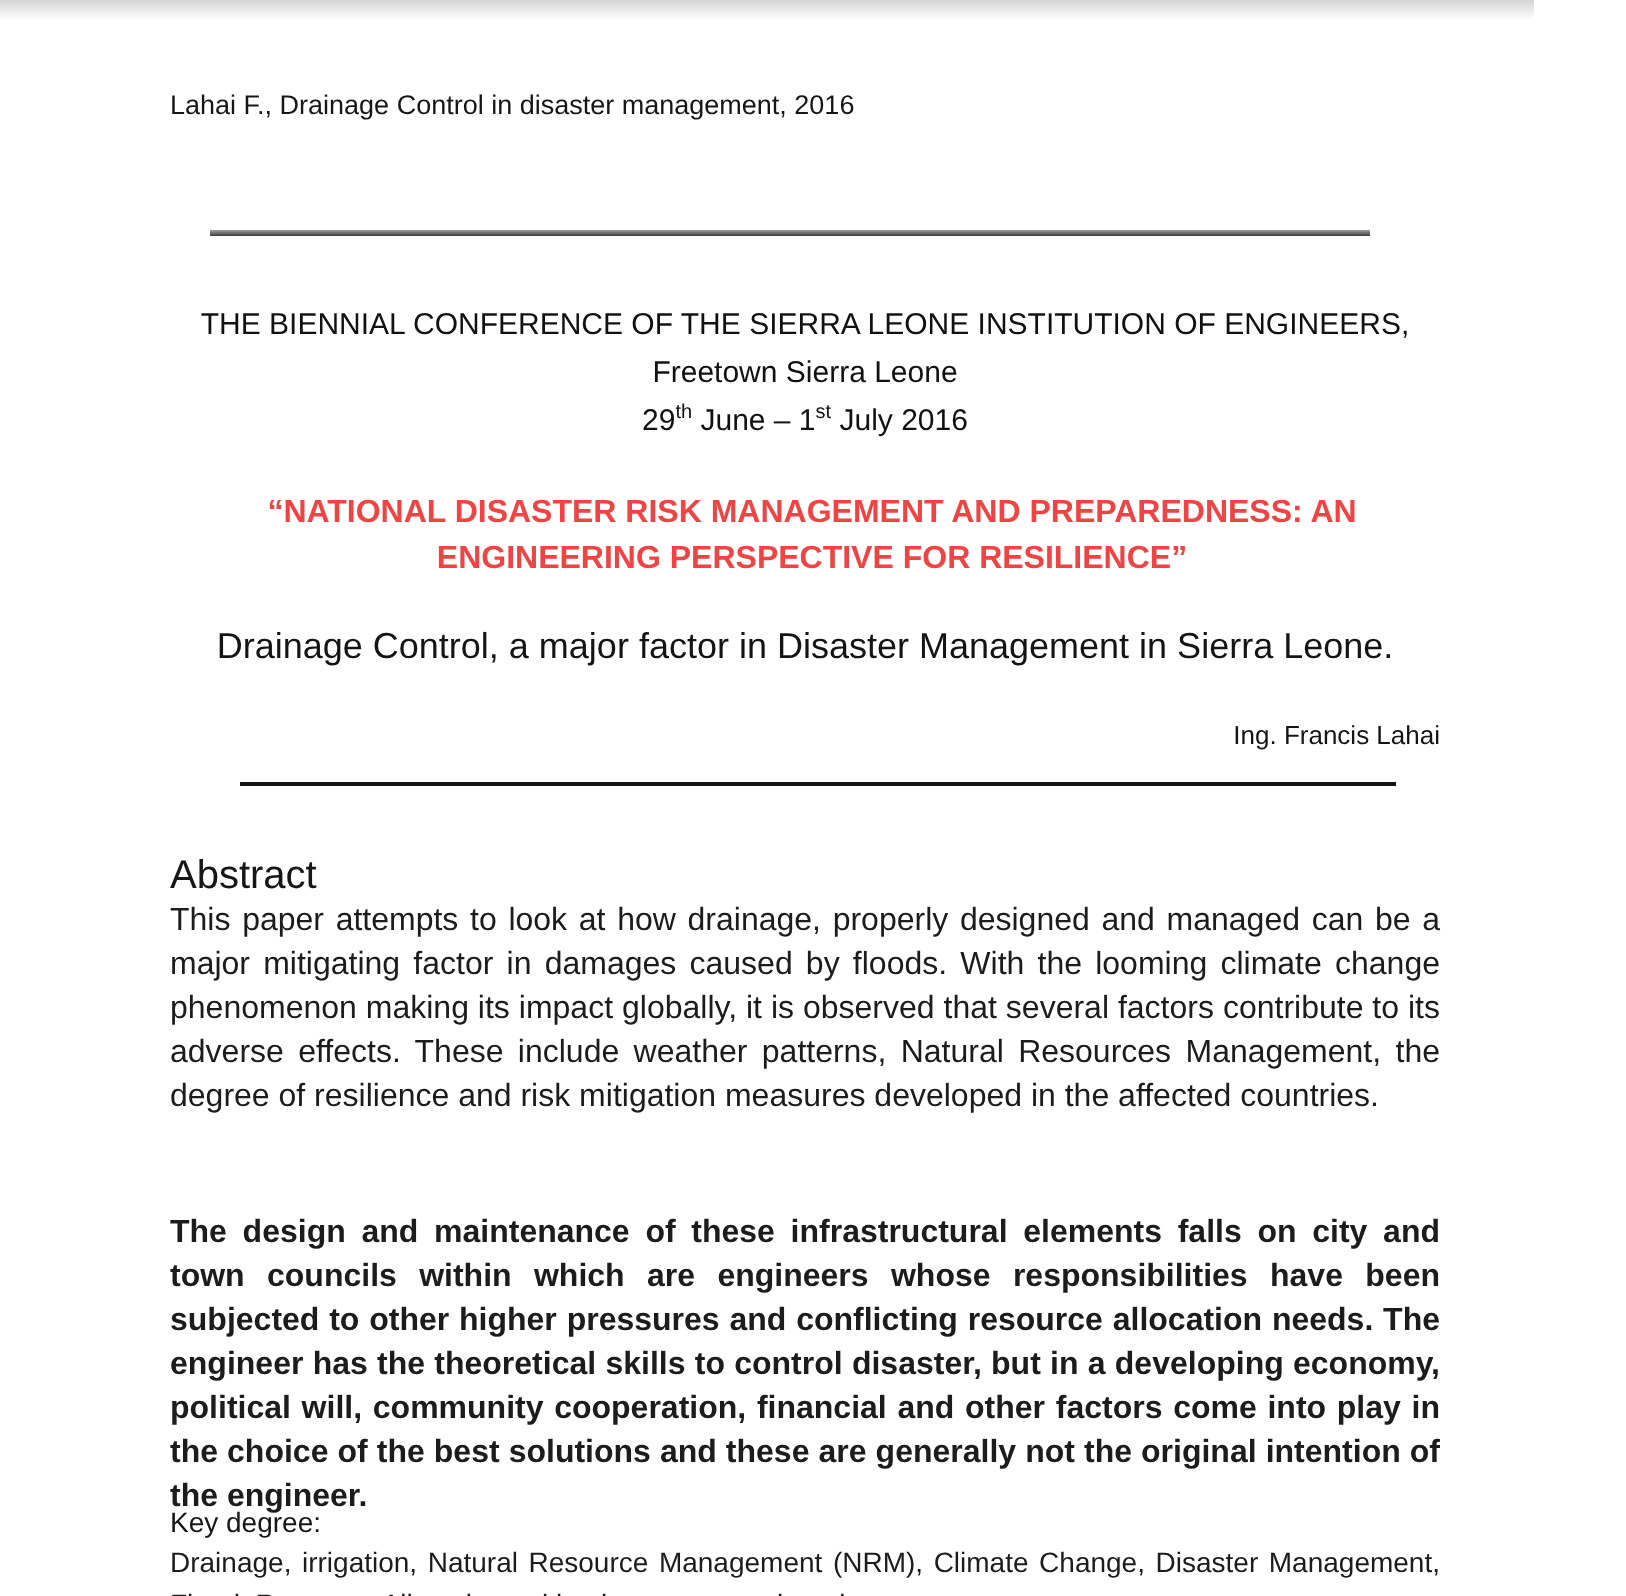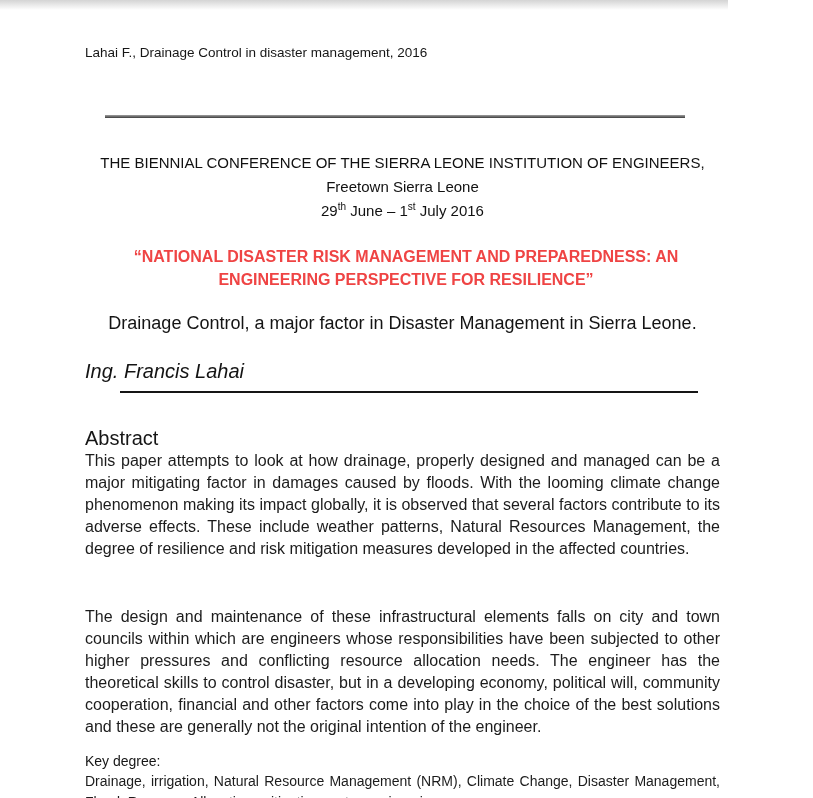--- a/index.html
+++ b/index.html
@@ -8,20 +8,21 @@
     background: #ffffff;
   }
   .page {
     position: relative;
     width: 728px;
     height: 798px;
     background: #ffffff;
     overflow: hidden;
     font-family: "Liberation Sans", "DejaVu Sans", sans-serif;
     color: #1f1f1f;
+    padding-left: 39px;
   }
   .top-shade {
     position: absolute;
     left: 0; top: 0;
     width: 813px; height: 10px;
     background: linear-gradient(180deg, #d4d4d4 0%, #ffffff 100%);
   }
   .citation {
     position: absolute;
     left: 85px; top: 44px;
@@ -68,23 +69,22 @@
     text-align: center;
     font-size: 18px;
     line-height: 24px;
     color: #141414;
     white-space: nowrap;
   }
   .author {
     position: absolute;
     left: 85px; top: 360px;
     width: 635px;
-    text-align: left;
-    font-size: 20px;
-    font-style: italic;
+    text-align: right;
+    font-size: 13px;
     color: #141414;
   }
   .rule-2 {
     position: absolute;
     left: 120px; top: 391px;
     width: 578px; height: 2px;
     background: #151515;
   }
   .abstract-heading {
     position: absolute;
@@ -96,21 +96,21 @@
   .body-para {
     position: absolute;
     left: 85px;
     width: 635px;
     font-size: 16px;
     line-height: 22px;
     text-align: justify;
     color: #1c1c1c;
   }
   .para-1 { top: 450px; }
-  .para-2 { top: 606px; }
+  .para-2 { top: 606px; font-weight: bold; }
   .keywords-heading {
     position: absolute;
     left: 85px; top: 752px;
     font-size: 14px;
     line-height: 18px;
     color: #161616;
   }
   .keywords-list {
     position: absolute;
     left: 85px; top: 771px;

